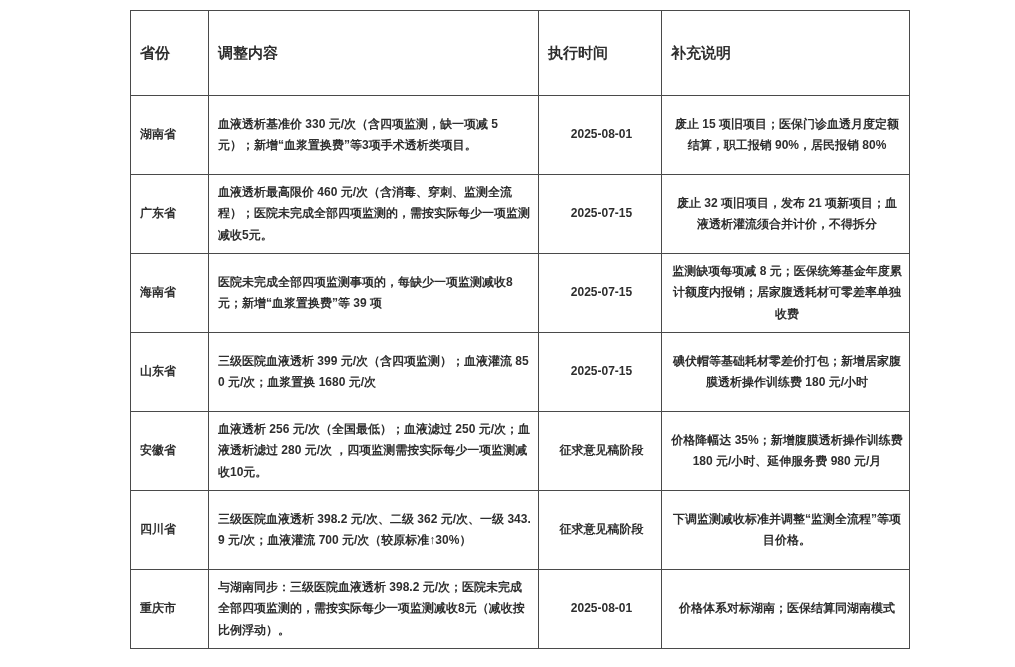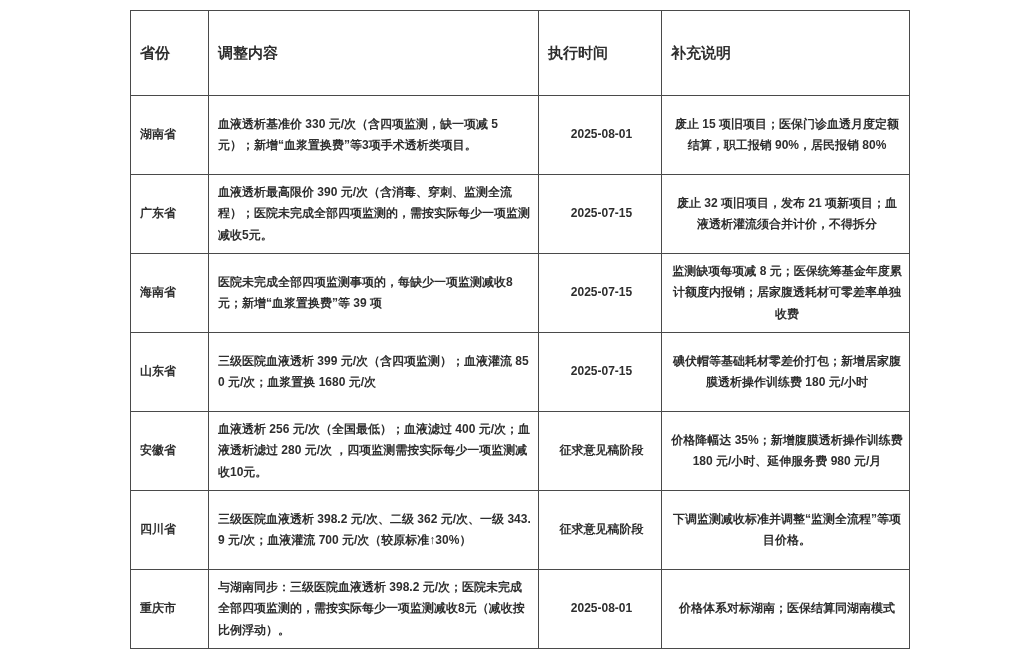--- a/index.html
+++ b/index.html
@@ -70,39 +70,39 @@
     </thead>
     <tbody>
       <tr>
         <td class="province">湖南省</td>
         <td class="content">血液透析基准价 330 元/次（含四项监测，缺一项减 5 元）；新增“血浆置换费”等3项手术透析类项目。</td>
         <td class="time">2025-08-01</td>
         <td class="notes">废止 15 项旧项目；医保门诊血透月度定额结算，职工报销 90%，居民报销 80%</td>
       </tr>
       <tr>
         <td class="province">广东省</td>
-        <td class="content">血液透析最高限价 390 元/次（含消毒、穿刺、监测全流程）；医院未完成全部四项监测的，需按实际每少一项监测减收5元。</td>
+        <td class="content">血液透析最高限价 460 元/次（含消毒、穿刺、监测全流程）；医院未完成全部四项监测的，需按实际每少一项监测减收5元。</td>
         <td class="time">2025-07-15</td>
         <td class="notes">废止 32 项旧项目，发布 21 项新项目；血液透析灌流须合并计价，不得拆分</td>
       </tr>
       <tr>
         <td class="province">海南省</td>
         <td class="content">医院未完成全部四项监测事项的，每缺少一项监测减收8元；新增“血浆置换费”等 39 项</td>
         <td class="time">2025-07-15</td>
         <td class="notes">监测缺项每项减 8 元；医保统筹基金年度累计额度内报销；居家腹透耗材可零差率单独收费</td>
       </tr>
       <tr>
         <td class="province">山东省</td>
         <td class="content">三级医院血液透析 399 元/次（含四项监测）；血液灌流 850 元/次；血浆置换 1680 元/次</td>
         <td class="time">2025-07-15</td>
         <td class="notes">碘伏帽等基础耗材零差价打包；新增居家腹膜透析操作训练费 180 元/小时</td>
       </tr>
       <tr>
         <td class="province">安徽省</td>
-        <td class="content">血液透析 256 元/次（全国最低）；血液滤过 400 元/次；血液透析滤过 280 元/次 ，四项监测需按实际每少一项监测减收10元。</td>
+        <td class="content">血液透析 256 元/次（全国最低）；血液滤过 250 元/次；血液透析滤过 280 元/次 ，四项监测需按实际每少一项监测减收10元。</td>
         <td class="time">征求意见稿阶段</td>
         <td class="notes">价格降幅达 35%；新增腹膜透析操作训练费 180 元/小时、延伸服务费 980 元/月</td>
       </tr>
       <tr>
         <td class="province">四川省</td>
         <td class="content">三级医院血液透析 398.2 元/次、二级 362 元/次、一级 343.9 元/次；血液灌流 700 元/次（较原标准↑30%）</td>
         <td class="time">征求意见稿阶段</td>
         <td class="notes">下调监测减收标准并调整“监测全流程”等项目价格。</td>
       </tr>
       <tr>

